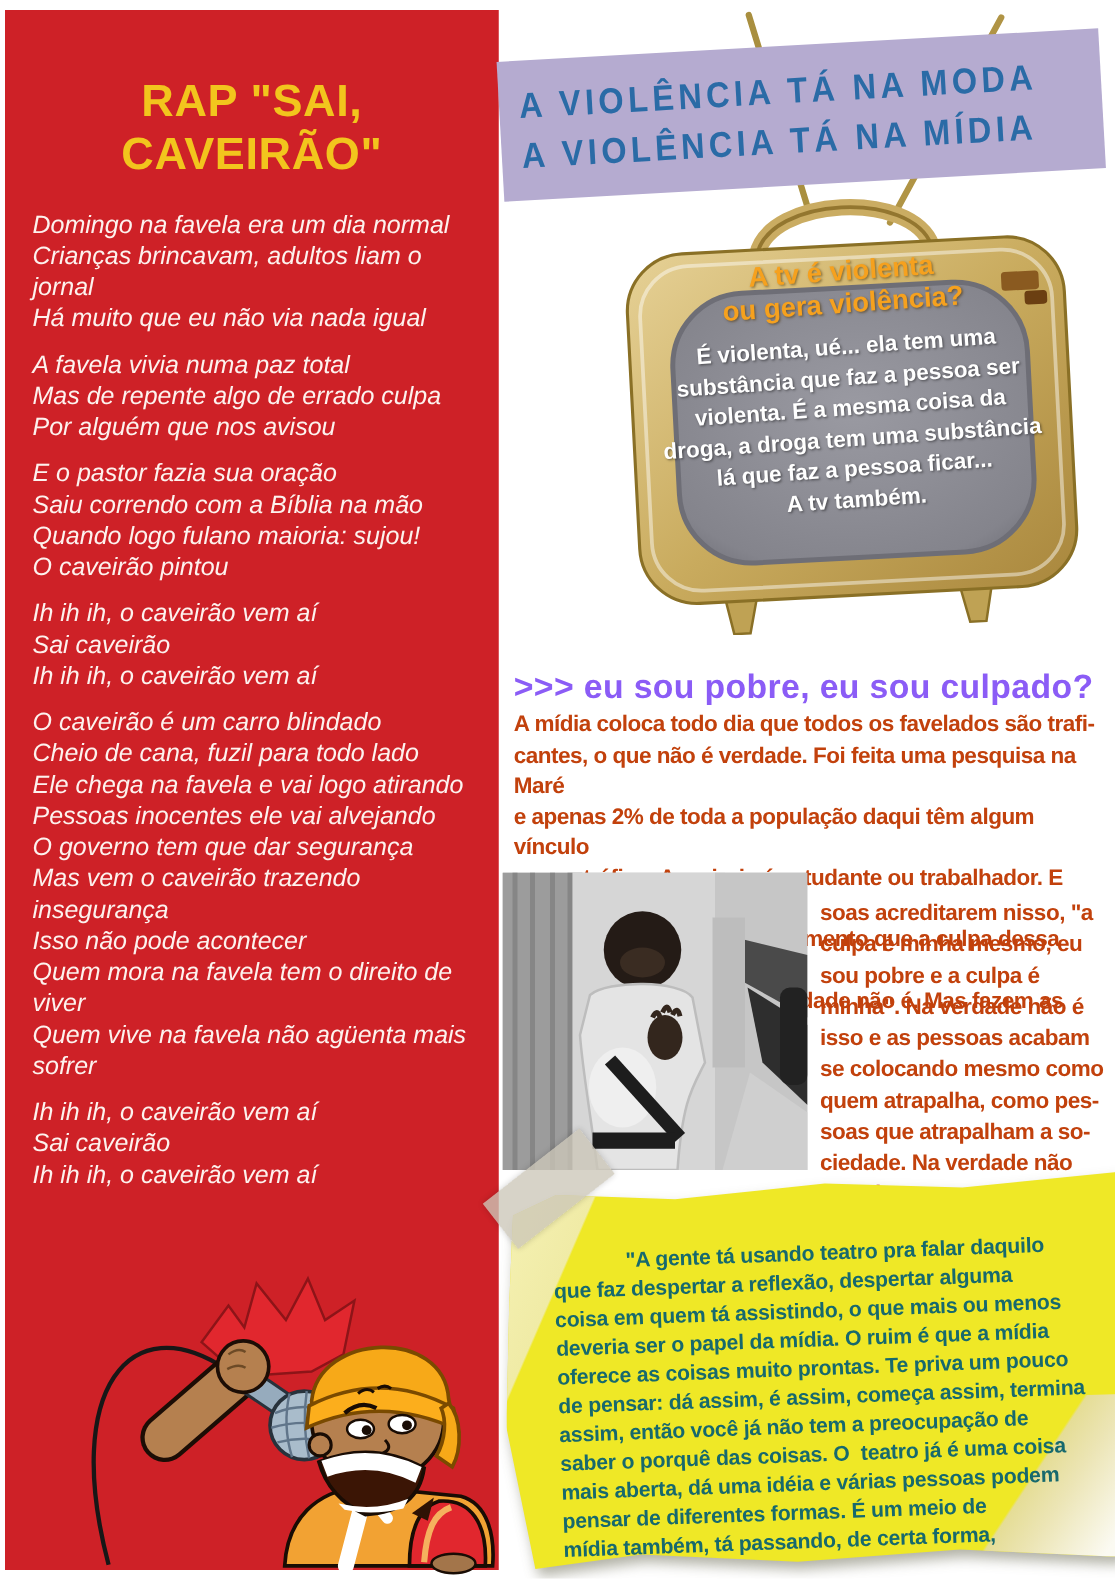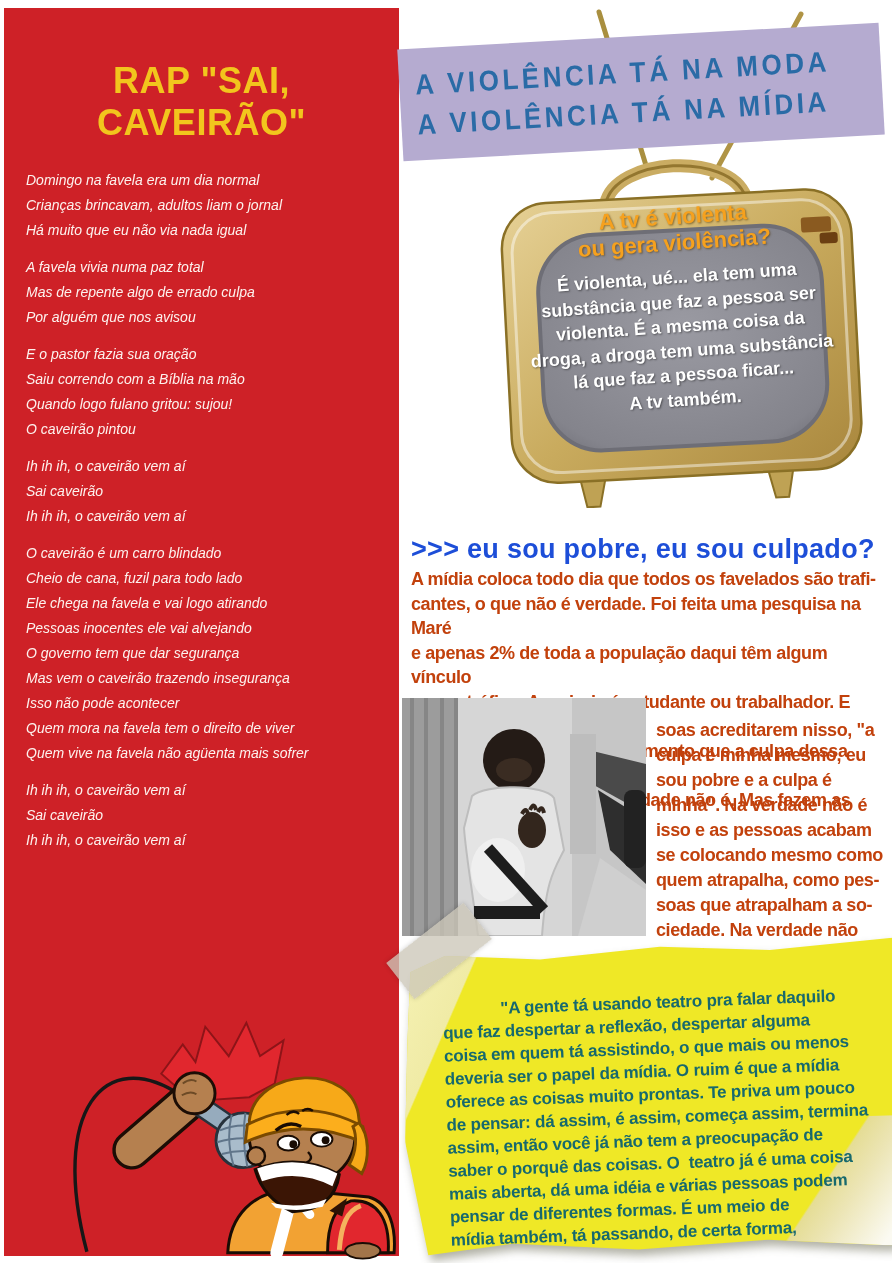--- a/index.html
+++ b/index.html
@@ -6,21 +6,21 @@
   .page{position:relative;width:892px;height:1263px;background:#ffffff;overflow:hidden;
         font-family:"Liberation Sans",sans-serif;}
 
   
   .red-panel{position:absolute;left:4px;top:8px;width:395px;height:1248px;background:#ce2127;}
   .rap-title{position:absolute;left:0;top:28px;width:100%;text-align:center;
              font-size:36px;font-weight:bold;color:#f2c51d;letter-spacing:0.5px;}
   .credit{position:absolute;left:0;top:96px;width:100%;text-align:center;color:#ffffff;
           font-weight:bold;font-size:15.5px;line-height:21px;white-space:pre-wrap;}
   .lyrics{position:absolute;left:22px;top:160px;width:360px;color:#fdf2ee;
-          font-style:italic;font-size:14px;line-height:25px;}
+          font-style:italic;font-size:20px;line-height:25px;}
   .stanza{margin:0 0 12px 0;white-space:pre-wrap;}
 
   .rapper-svg{position:absolute;left:32px;top:988px;width:362px;height:266px;}
 
   
   .antenna-svg{position:absolute;left:555px;top:4px;width:330px;height:210px;z-index:1;}
 
   .banner{position:absolute;left:400px;top:36px;width:482px;height:112px;background:#b5abd0;
           transform:rotate(-3.2deg);z-index:3;display:flex;flex-direction:column;
           justify-content:center;padding-left:16px;box-sizing:border-box;}
@@ -29,21 +29,21 @@
 
   .tv-wrap{position:absolute;left:488px;top:140px;width:392px;height:368px;z-index:2;}
   .tv-text{position:absolute;left:508px;top:204px;width:342px;transform:rotate(-4deg);
            z-index:4;text-align:center;}
   .tv-question{color:#f6a11e;font-weight:bold;font-size:22px;line-height:26px;
                white-space:pre-wrap;text-shadow:1px 1px 2px rgba(70,45,0,0.55);}
   .tv-answer{color:#ffffff;font-weight:bold;font-size:18px;line-height:24.5px;margin-top:9px;
              white-space:pre-wrap;text-shadow:1px 1px 2px rgba(0,0,0,0.45);}
 
   .section-heading{position:absolute;left:411px;top:512px;width:475px;font-size:27px;
-                   font-weight:bold;color:#1d4ed8;letter-spacing:0.3px;}
+                   font-weight:bold;color:#8b5cf6;letter-spacing:0.3px;}
   .body-text{font-weight:bold;color:#c2410c;letter-spacing:-0.4px;white-space:pre-wrap;}
   .paragraph-top{position:absolute;left:411px;top:549px;width:476px;font-size:18px;line-height:24.5px;}
   .paragraph-wrap{position:absolute;left:656px;top:700px;width:232px;font-size:18px;line-height:25px;}
 
   .photo-svg{position:absolute;left:402px;top:698px;width:244px;height:238px;}
 
   .note-shadow{position:absolute;left:404px;top:944px;width:500px;height:308px;z-index:2;
                filter:drop-shadow(3px 6px 5px rgba(60,60,30,0.40));}
   .note{position:absolute;left:0;top:0;width:100%;height:100%;background:#efe826;
         transform:rotate(-1.6deg);
@@ -69,21 +69,21 @@
     <h1 class="rap-title">RAP "SAI, CAVEIRÃO"</h1>
     <div class="lyrics">
       <div class="stanza">Domingo na favela era um dia normal
 Crianças brincavam, adultos liam o jornal
 Há muito que eu não via nada igual</div>
       <div class="stanza">A favela vivia numa paz total
 Mas de repente algo de errado culpa
 Por alguém que nos avisou</div>
       <div class="stanza">E o pastor fazia sua oração
 Saiu correndo com a Bíblia na mão
-Quando logo fulano gritou: sujou!
+Quando logo fulano maioria: sujou!
 O caveirão pintou</div>
       <div class="stanza">Ih ih ih, o caveirão vem aí
 Sai caveirão
 Ih ih ih, o caveirão vem aí</div>
       <div class="stanza">O caveirão é um carro blindado
 Cheio de cana, fuzil para todo lado
 Ele chega na favela e vai logo atirando
 Pessoas inocentes ele vai alvejando
 O governo tem que dar segurança
 Mas vem o caveirão trazendo insegurança

